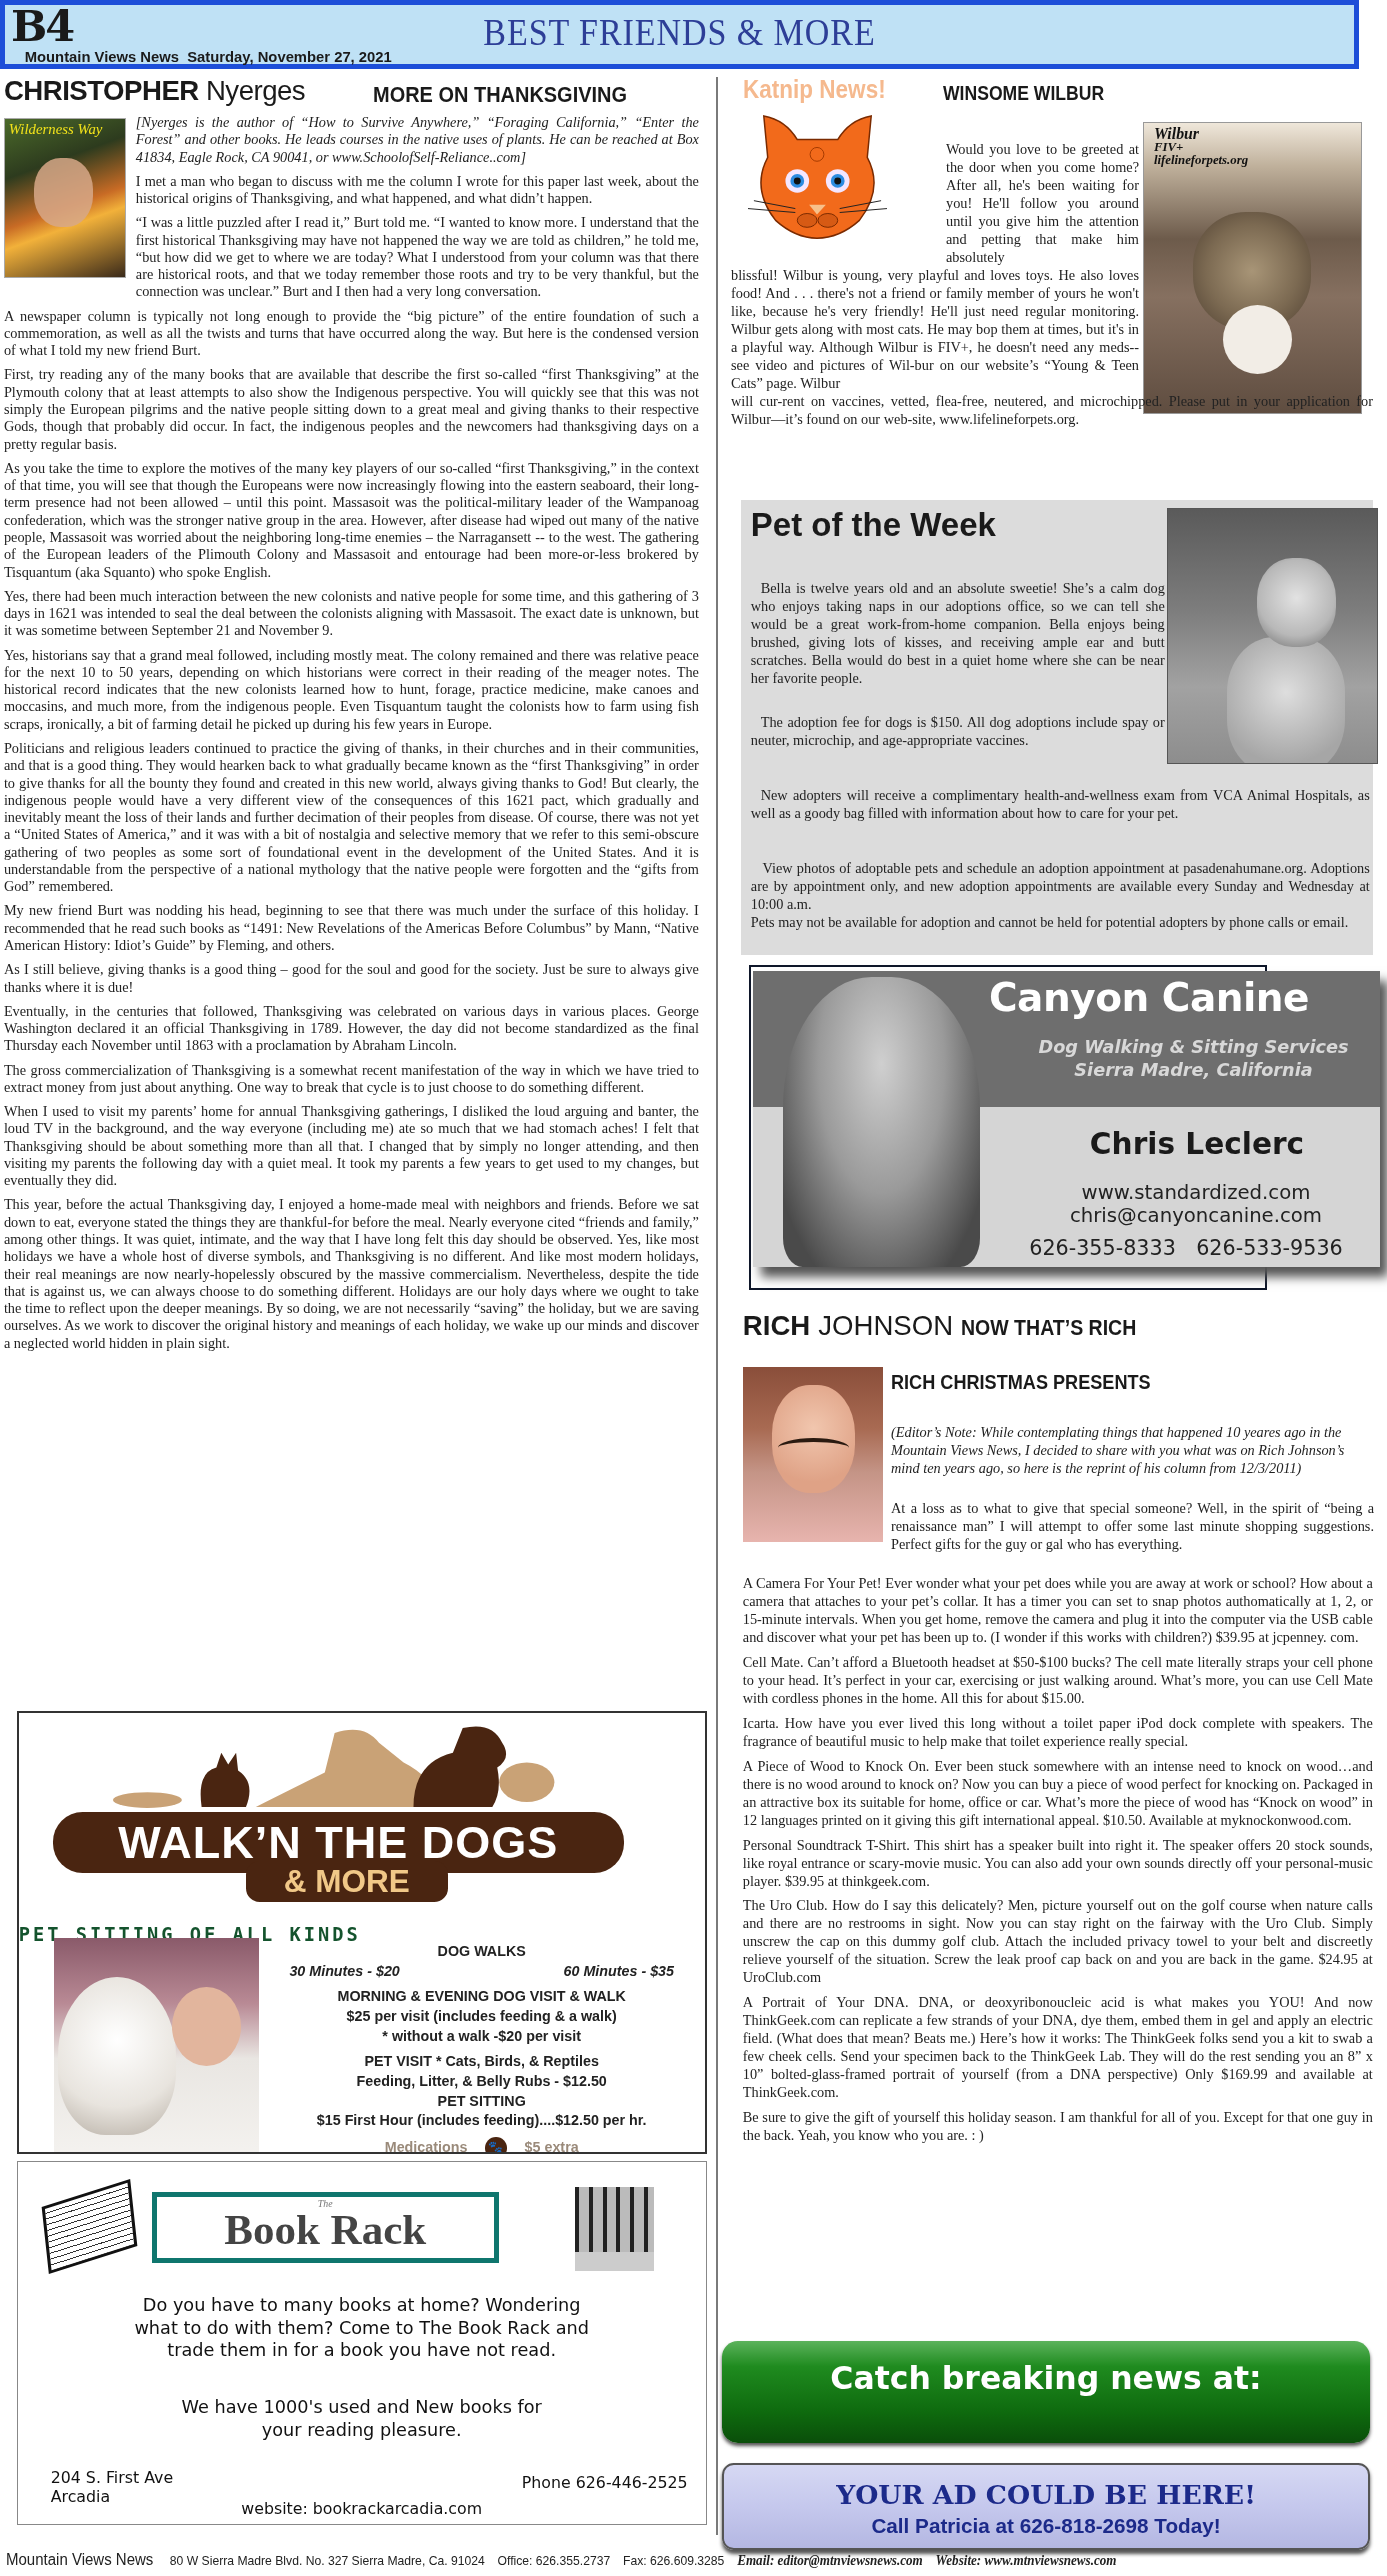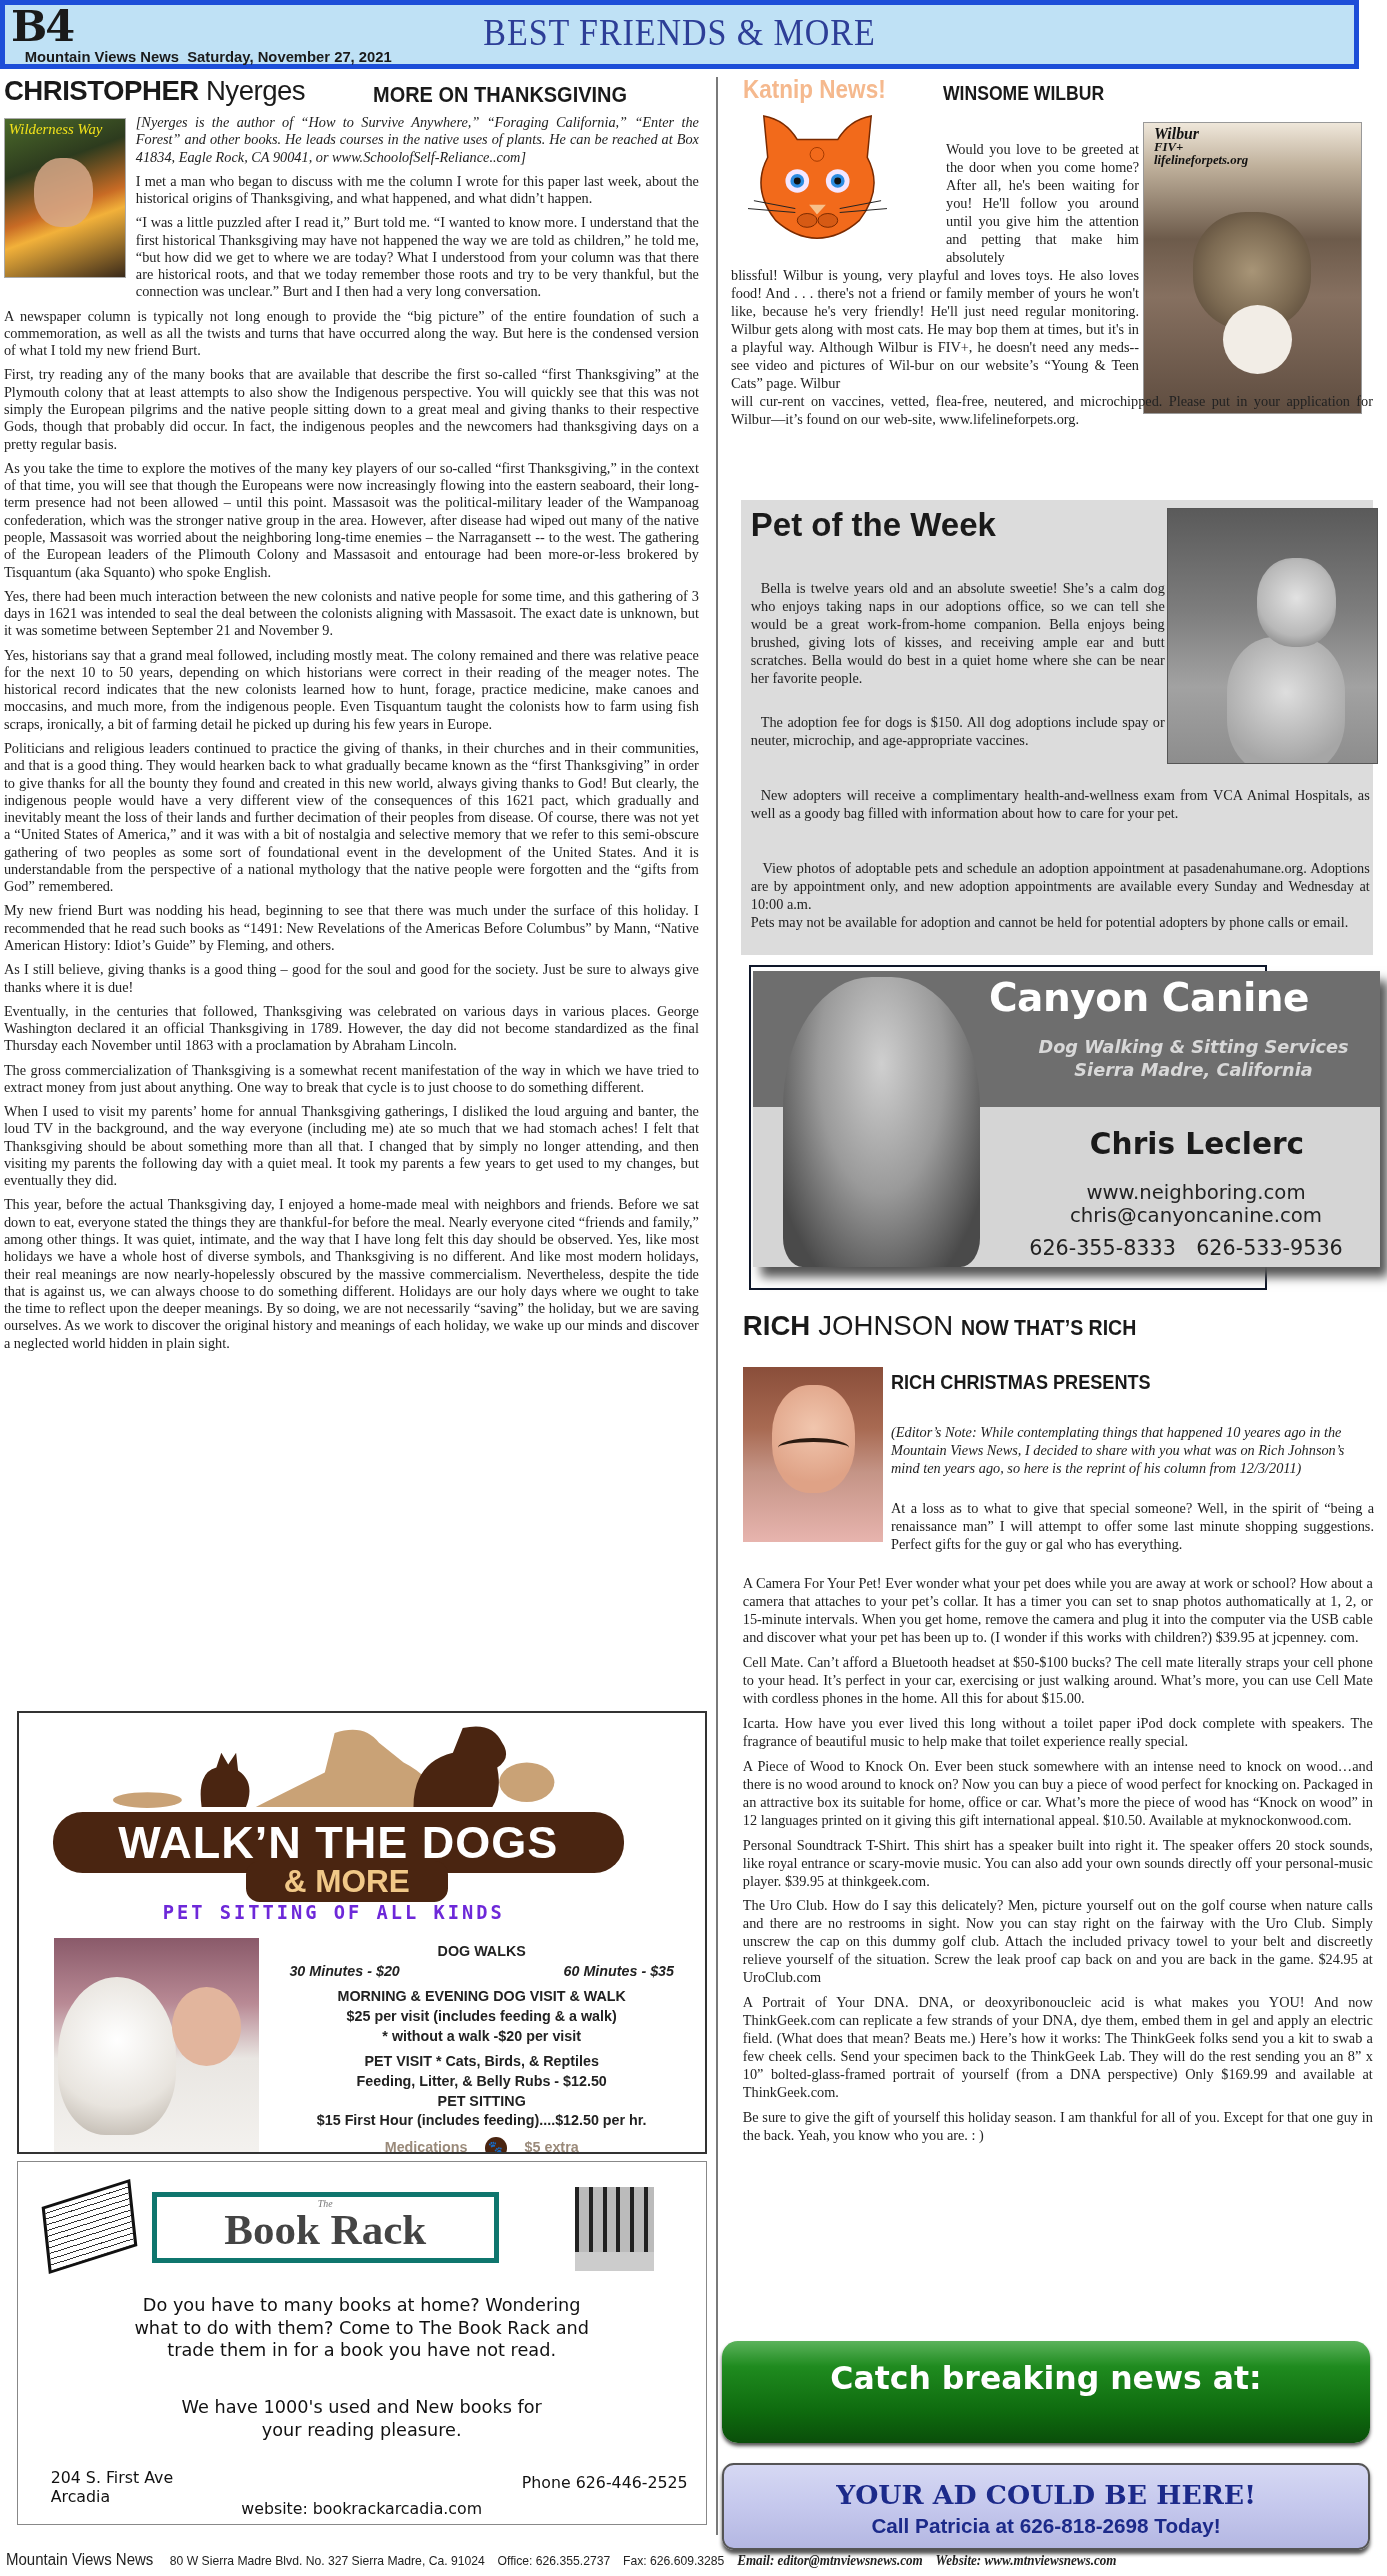--- a/index.html
+++ b/index.html
@@ -27,21 +27,21 @@
   .body-text { font-size: 14.3px; line-height: 17.3px; text-align: justify; color: #222; }
   .body-text p { margin-bottom: 6.9px; }
   .body-text p.note { font-style: italic; }
 
   
   .ad-walk { position: absolute; left: 16.7px; top: 1711px; width: 690px; height: 443px; border: 2px solid #333; background: #fff; overflow: hidden; }
   .walk-silhouettes { position: absolute; left: 89px; top: 9.9px; width: 473px; height: 89px; }
   .walk-logo { position: absolute; left: 34px; top: 99px; width: 571px; height: 61px; background: #4a2511; border-radius: 29.6px; text-align: center; }
   .walk-logo-text { font-family: "Liberation Sans", sans-serif; font-weight: bold; font-size: 45px; color: #fff; line-height: 61px; letter-spacing: 1px; }
   .walk-more { position: absolute; left: 227px; top: 148px; width: 202px; height: 41px; background: #4a2511; border-radius: 13.8px; text-align: center; font-family: "Liberation Sans", sans-serif; font-weight: bold; font-size: 31.5px; color: #f1c888; line-height: 41px; }
-  .walk-tag { position: absolute; left: 0; width: 630px; top: 189px; text-align: center; font-family: "DejaVu Sans Mono", monospace; font-weight: bold; font-size: 18.7px; color: #6d28d9; letter-spacing: 3px; }
+  .walk-tag { position: absolute; left: 0; width: 630px; top: 211px; text-align: left; font-family: "DejaVu Sans Mono", monospace; font-weight: bold; font-size: 18.7px; color: #14532d; letter-spacing: 3px; }
   .walk-photo { position: absolute; left: 35px; top: 225px; width: 205px; height: 219px; background: linear-gradient(180deg, #8a5a6a 0%, #b98a95 30%, #e9e6e2 55%, #f4f2ef 100%); }
   .walk-photo .dog { position: absolute; left: 3.9px; top: 39px; width: 118px; height: 158px; border-radius: 50% 50% 40% 40%; background: radial-gradient(circle at 50% 40%, #ffffff 0%, #e8e4de 60%, #b6aea4 100%); }
   .walk-photo .woman { position: absolute; left: 118px; top: 49px; width: 69px; height: 79px; border-radius: 50%; background: #e2b59d; }
   .walk-info { position: absolute; left: 251px; top: 229px; width: 424px; text-align: center; font-family: "Liberation Sans", sans-serif; font-size: 14.3px; color: #222; line-height: 19.7px; }
   .walk-info .h { font-weight: bold; }
   .walk-info .row2 { display: flex; justify-content: space-between; padding: 0 19.7px; font-style: italic; font-weight: bold; }
   .walk-info .med { color: #9a8a7a; font-weight: bold; }
   .paw { display: inline-block; width: 21.7px; height: 21.7px; border-radius: 50%; background: #4a2511; color: #f1c888; font-size: 11.8px; line-height: 21.7px; vertical-align: middle; margin: 0 13.8px; }
 
   
@@ -284,21 +284,21 @@
     <div class="canyon-card">
       <div class="canyon-band"></div>
       <div class="canyon-dog"></div>
       <div class="canyon-name">Canyon Canine</div>
       <div class="canyon-sub">
         <div>Dog Walking &amp; Sitting Services</div>
         <div>Sierra Madre, California</div>
       </div>
       <div class="canyon-person">Chris Leclerc</div>
       <div class="canyon-web">
-        <div>www.neighboring.com</div>
+        <div>www.standardized.com</div>
         <div>chris@canyoncanine.com</div>
       </div>
       <div class="canyon-phones">626-355-8333  626-533-9536</div>
     </div>
   </section>
 </div>
 
 <div style="position:absolute; left:731px; top:71px; width:642px;">
   <div class="rich-head">
     <b>RICH</b><span class="light">JOHNSON</span>

